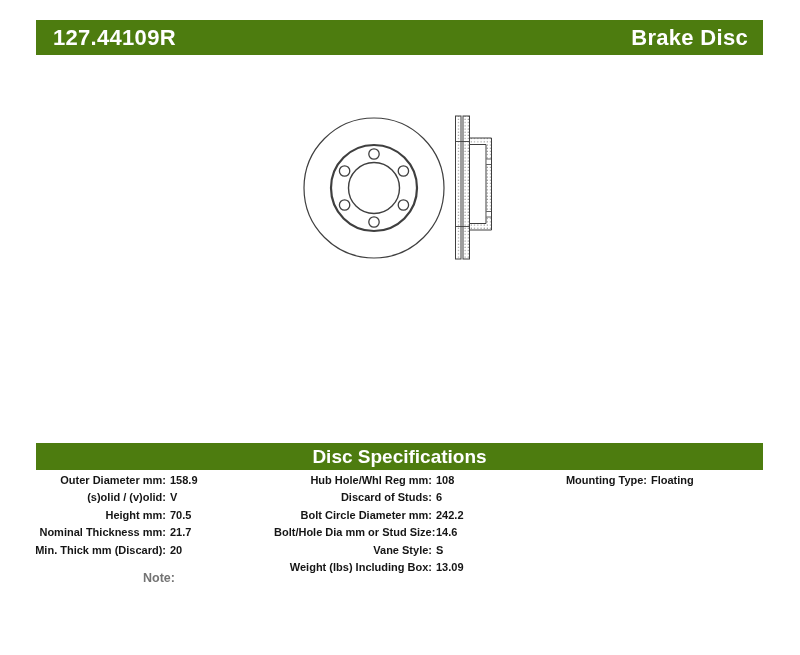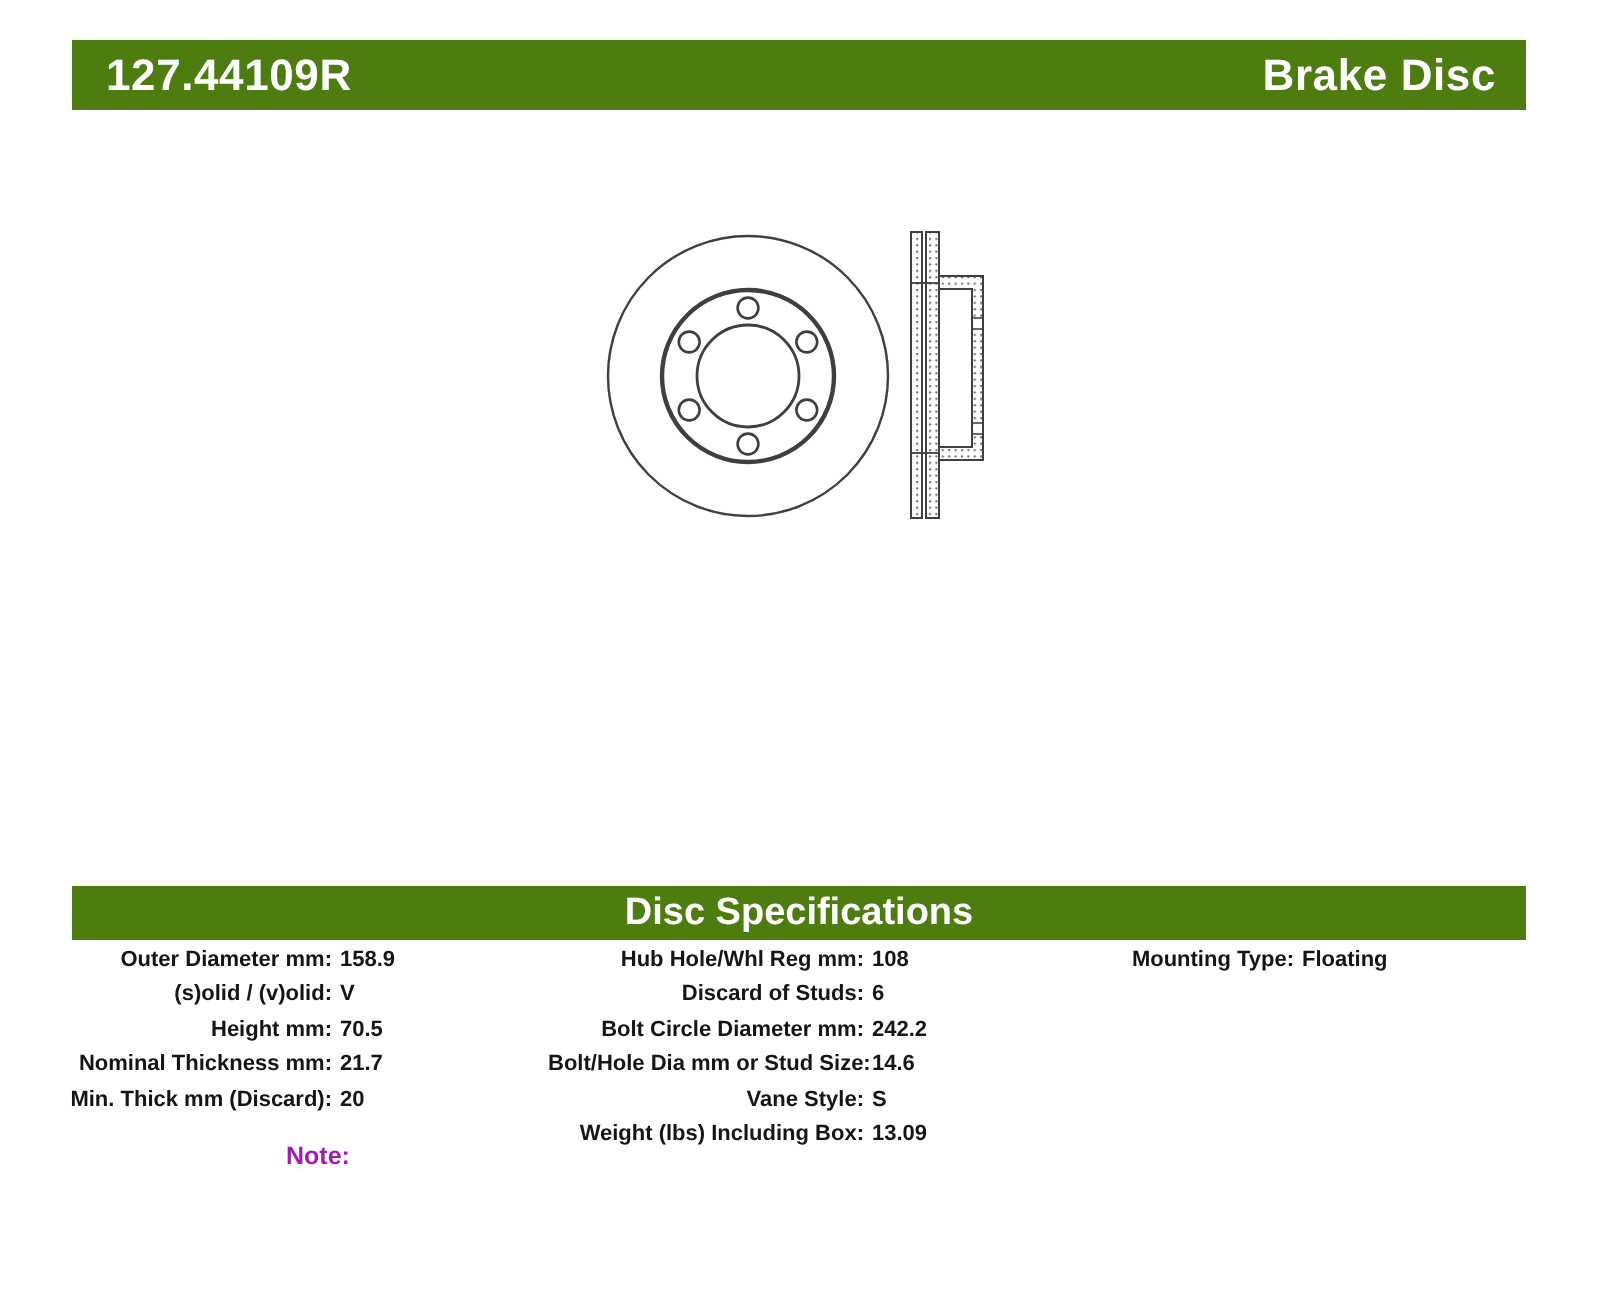--- a/index.html
+++ b/index.html
@@ -50,21 +50,21 @@
     color:#151515;
     white-space:nowrap;
   }
   .spec-label { display:inline-block; text-align:right; flex-shrink:0; }
   .col1 .spec-label { width:132px; }
   .col2 .spec-label { width:158px; }
   .col3 .spec-label { width:139px; }
   .spec-value { padding-left:4px; }
   .note {
     position:absolute; left:95px; top:571px;
-    font-size:12.5px; font-weight:bold; color:#a21caf;padding-left:48px;
+    font-size:12.5px; font-weight:bold; color:#737373;padding-left:48px;
   }
 </style>
 </head>
 <body>
 
 <div class="bar header-bar">
   <span class="part-number">127.44109R</span>
   <span class="product-title">Brake Disc</span>
 </div>
 

